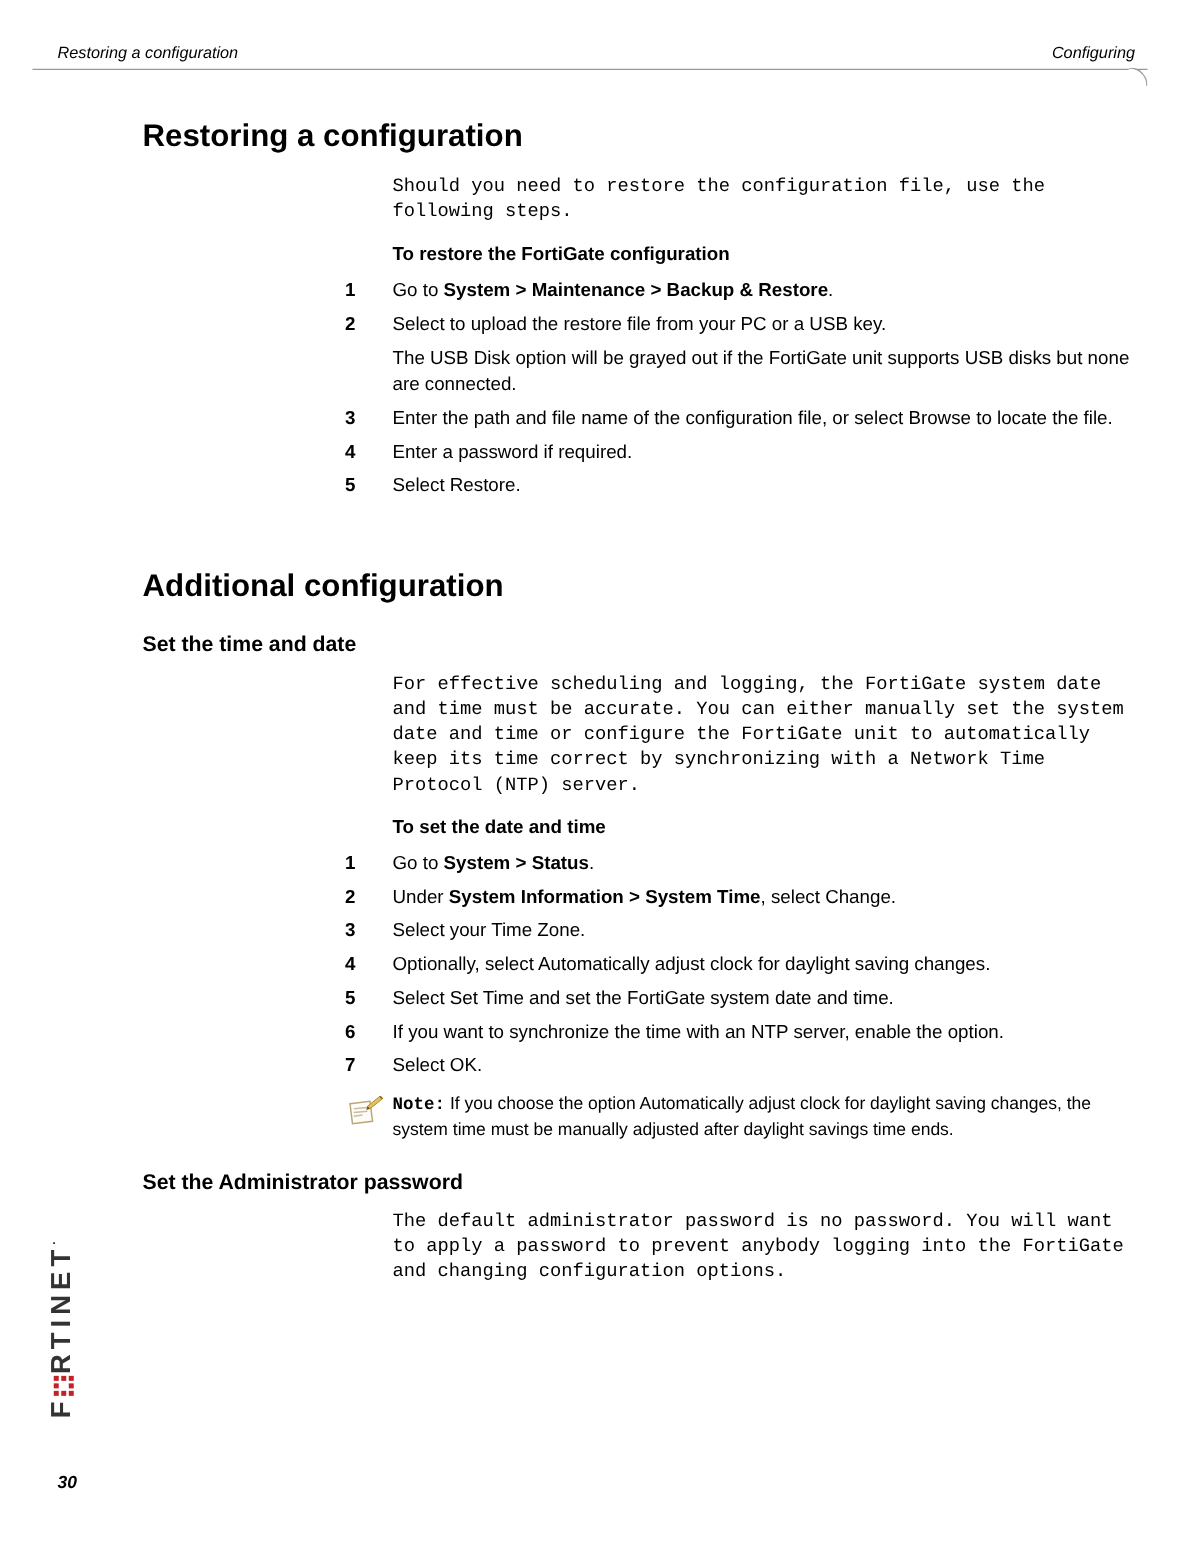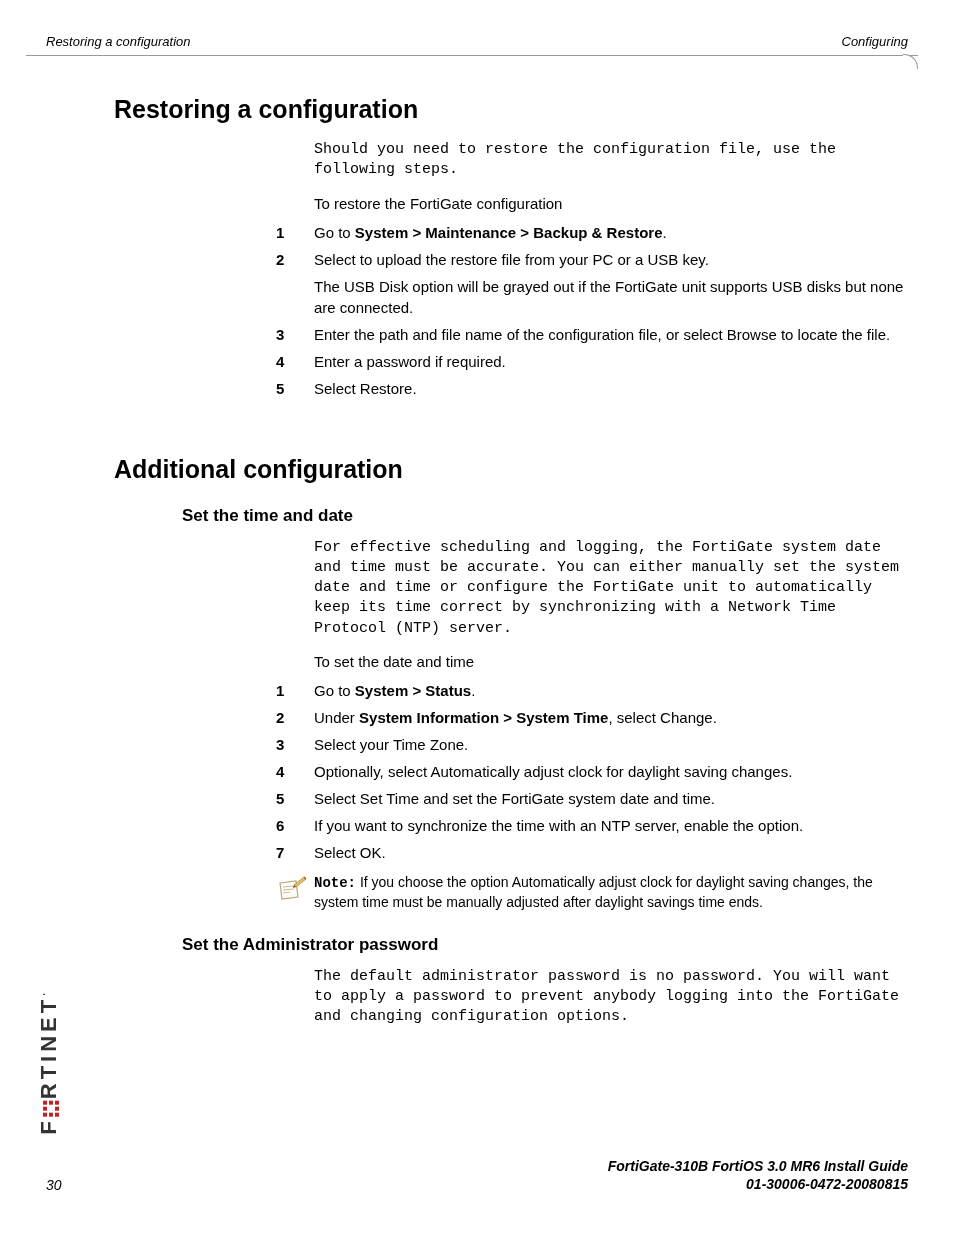--- a/index.html
+++ b/index.html
@@ -73,21 +73,21 @@
     margin-left: 200px;
   }
   .para {
     font-size: 15px;
     line-height: 1.35;
     margin-bottom: 14px;
     font-family: Liberation Mono, monospace;
   }
   .sub-bold {
     font-size: 15px;
-    font-weight: normal;
+    font-weight: bold;
     margin-bottom: 10px;
   }
   ol.steps {
     list-style: none;
     counter-reset: step;
     margin-left: -42px;
   }
   ol.steps > li {
     counter-increment: step;
     display: flex;
@@ -104,21 +104,20 @@
   }
   ol.steps > li .step-body {
     flex: 1;
   }
   ol.steps > li .step-body .follow {
     margin-top: 6px;
   }
   .h2 {
     font-size: 17px;
     font-weight: bold;
-    margin-left: 68px;
     margin-top: 22px;
     margin-bottom: 12px;
   }
   .gap-section {
     height: 50px;
   }
   .note-row {
     display: flex;
     align-items: flex-start;
     margin-top: 10px;
@@ -143,21 +142,21 @@
     position: absolute;
     bottom: 42px;
     left: 46px;
     right: 46px;
     display: flex;
     justify-content: space-between;
     align-items: flex-end;
   }
   .footer .pnum {
     font-size: 14px;
-    font-weight: normal;
+    font-weight: bold;
     font-style: italic;
   }
   .footer .doc {
     text-align: right;
     font-size: 14px;
     font-style: italic;
     font-weight: bold;
     line-height: 1.3;
   }
   .brand {
@@ -325,19 +324,15 @@
           <rect x="13" y="7" width="4" height="4" fill="#c42127"></rect>
         <rect x="1" y="13" width="4" height="4" fill="#c42127"></rect>
           <rect x="7" y="13" width="4" height="4" fill="#c42127"></rect>
           <rect x="13" y="13" width="4" height="4" fill="#c42127"></rect>
       </svg><span class="fat">RTINET</span><span style="font-size:10px;vertical-align:top">.</span>
     </div>
   </div>
 
   <div class="footer">
     <div class="pnum">30</div>
-    <div class="doc">
-      <div>FortiGate-310B FortiOS 3.0 MR6 Install Guide</div>
-      <div>01-30006-0472-20080815</div>
-    </div>
   </div>
 
 </div>
 
 </body></html>

